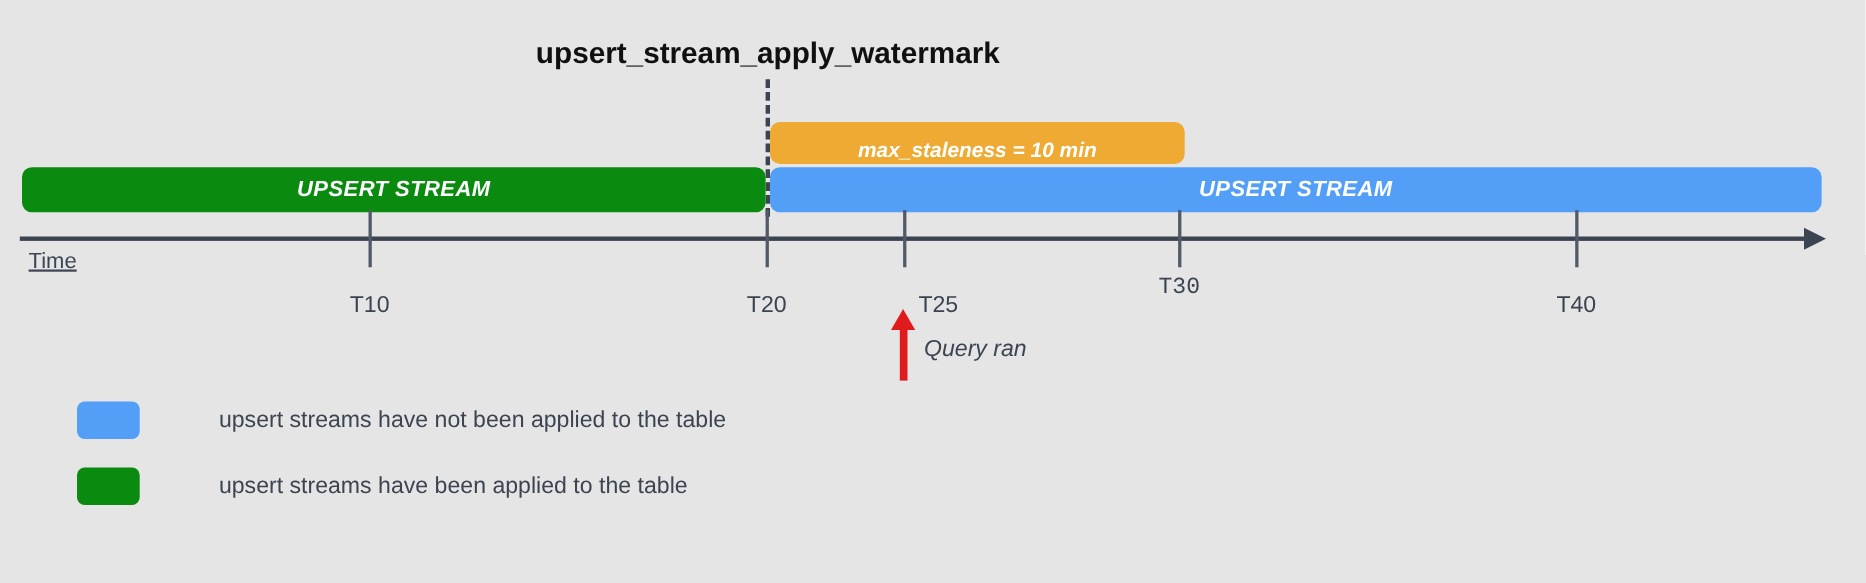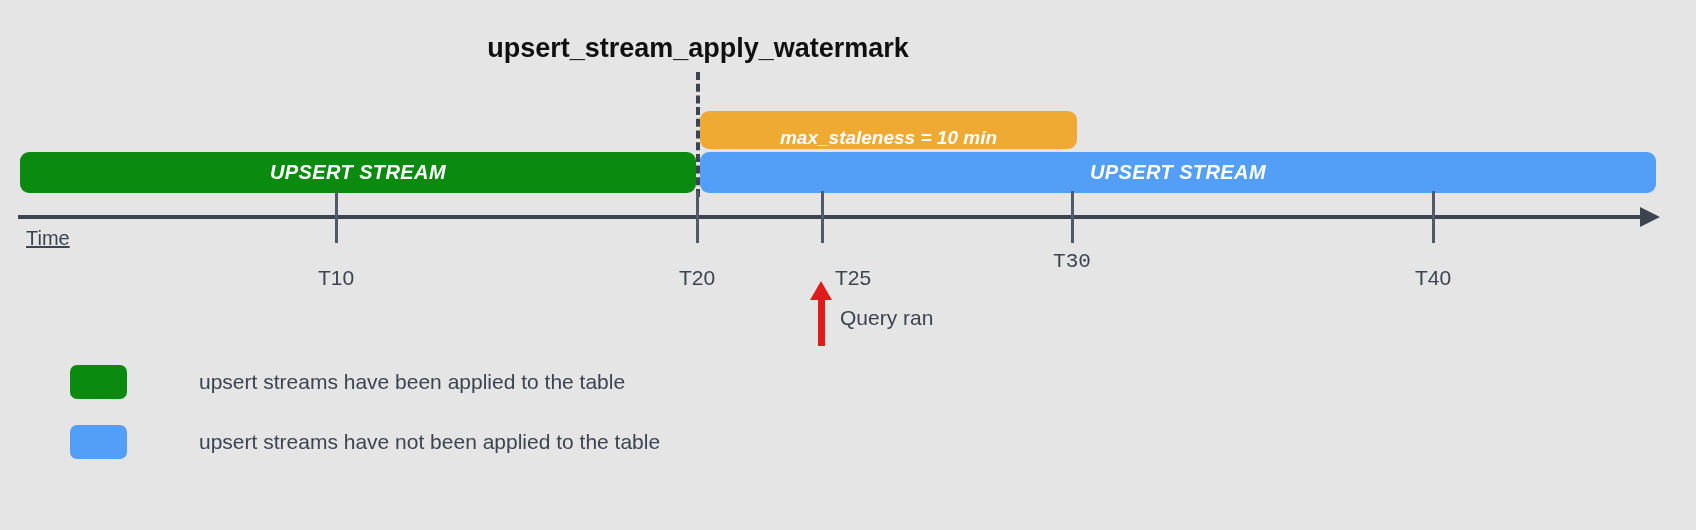--- a/index.html
+++ b/index.html
@@ -145,20 +145,21 @@
     border-right: 11px solid transparent;
     border-bottom: 19px solid #e01b1b;
   }
   .query-label {
     position: absolute;
     left: 840px;
     top: 306px;
     font-size: 21px;
     color: #3c4452;
     white-space: nowrap;
+    font-style: italic;
   }
 
   
   .legend {
     position: absolute;
     left: 70px;
     top: 352px;
   }
   .legend-row {
     display: flex;
@@ -217,22 +218,22 @@
       <div class="tick" style="left: 1432px;"></div>
       <div class="tick-label" style="left: 1433px; text-align: center;">T40</div>
     </div>
 
   <div class="query-arrow-head"></div>
   <div class="query-arrow-shaft"></div>
   <div class="query-label">Query ran</div>
 
   <div class="legend" id="legend">
       <div class="legend-row">
+        <div class="legend-swatch blue"></div>
+        <div class="legend-text">upsert streams have not been applied to the table</div>
+      </div>
+      <div class="legend-row">
         <div class="legend-swatch green"></div>
         <div class="legend-text">upsert streams have been applied to the table</div>
       </div>
-      <div class="legend-row">
-        <div class="legend-swatch blue"></div>
-        <div class="legend-text">upsert streams have not been applied to the table</div>
-      </div>
     </div>
 
 </div>
 
 </body></html>

